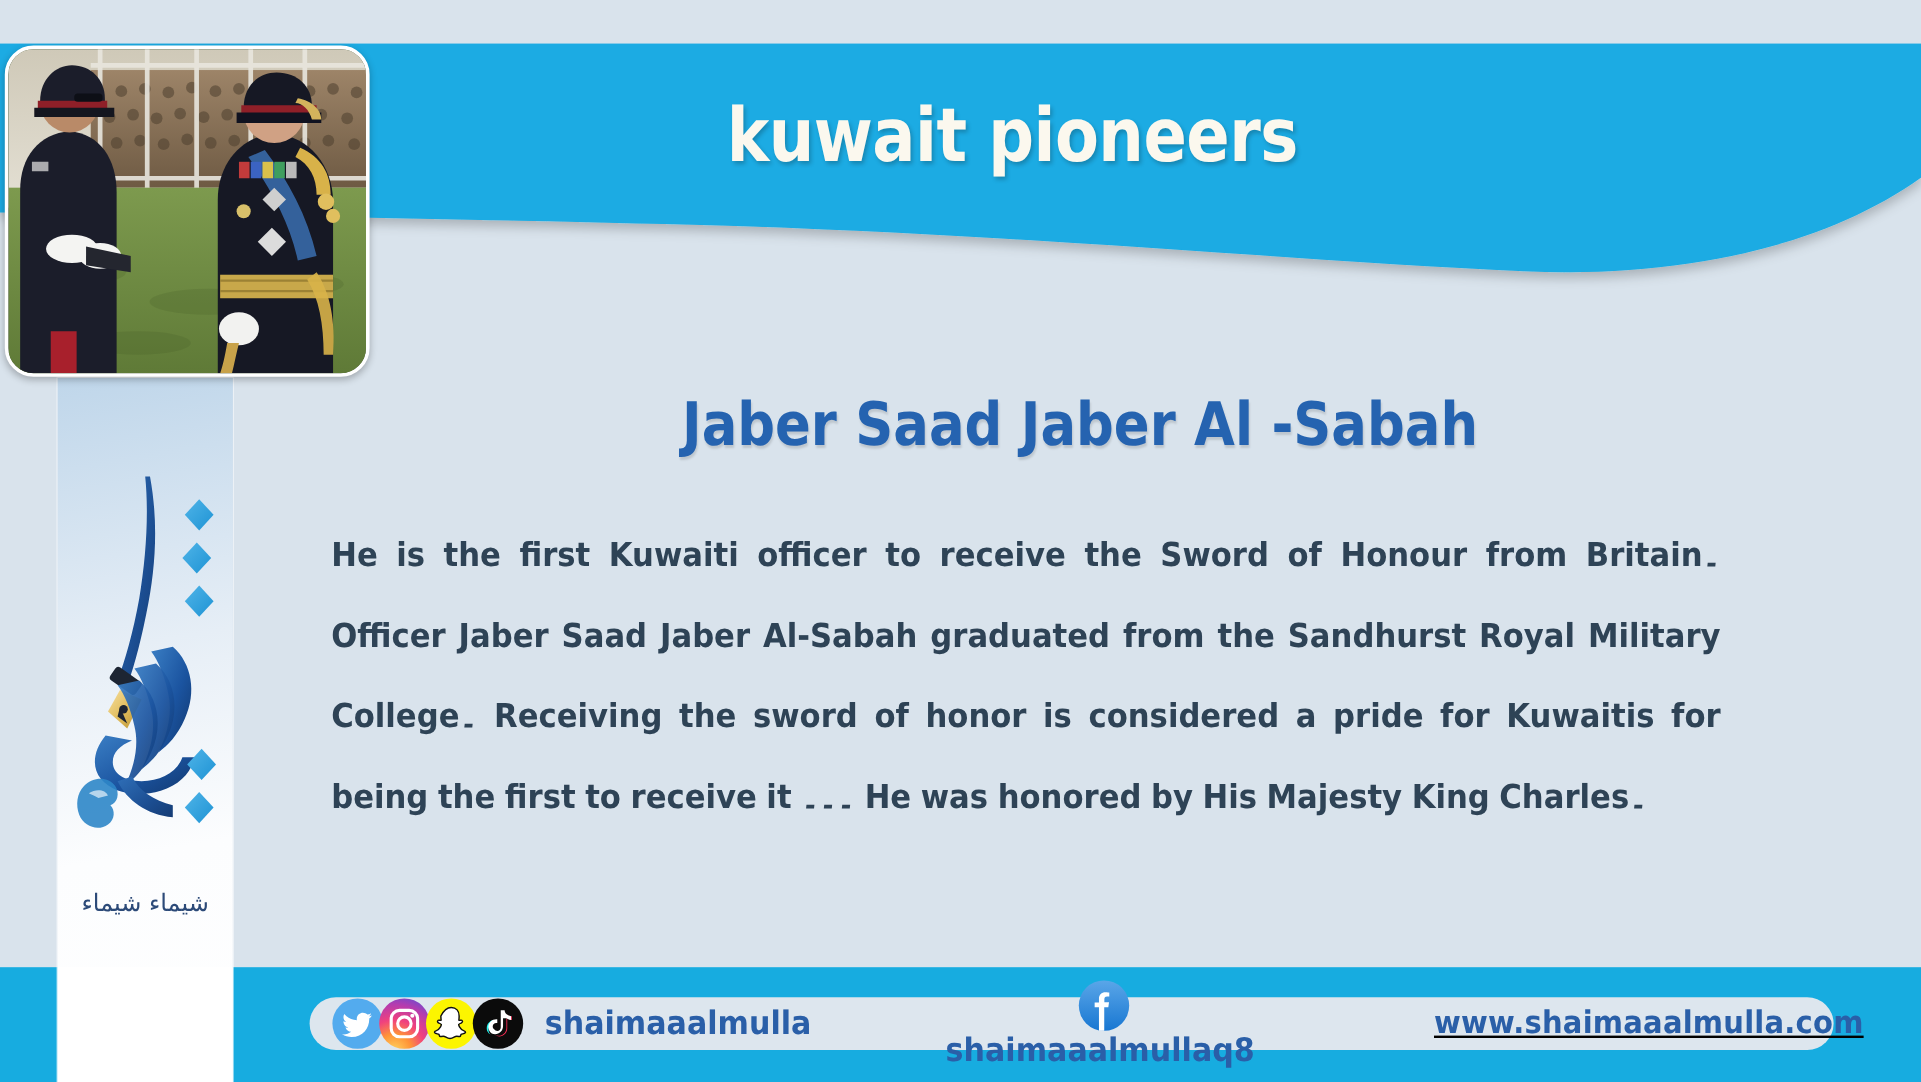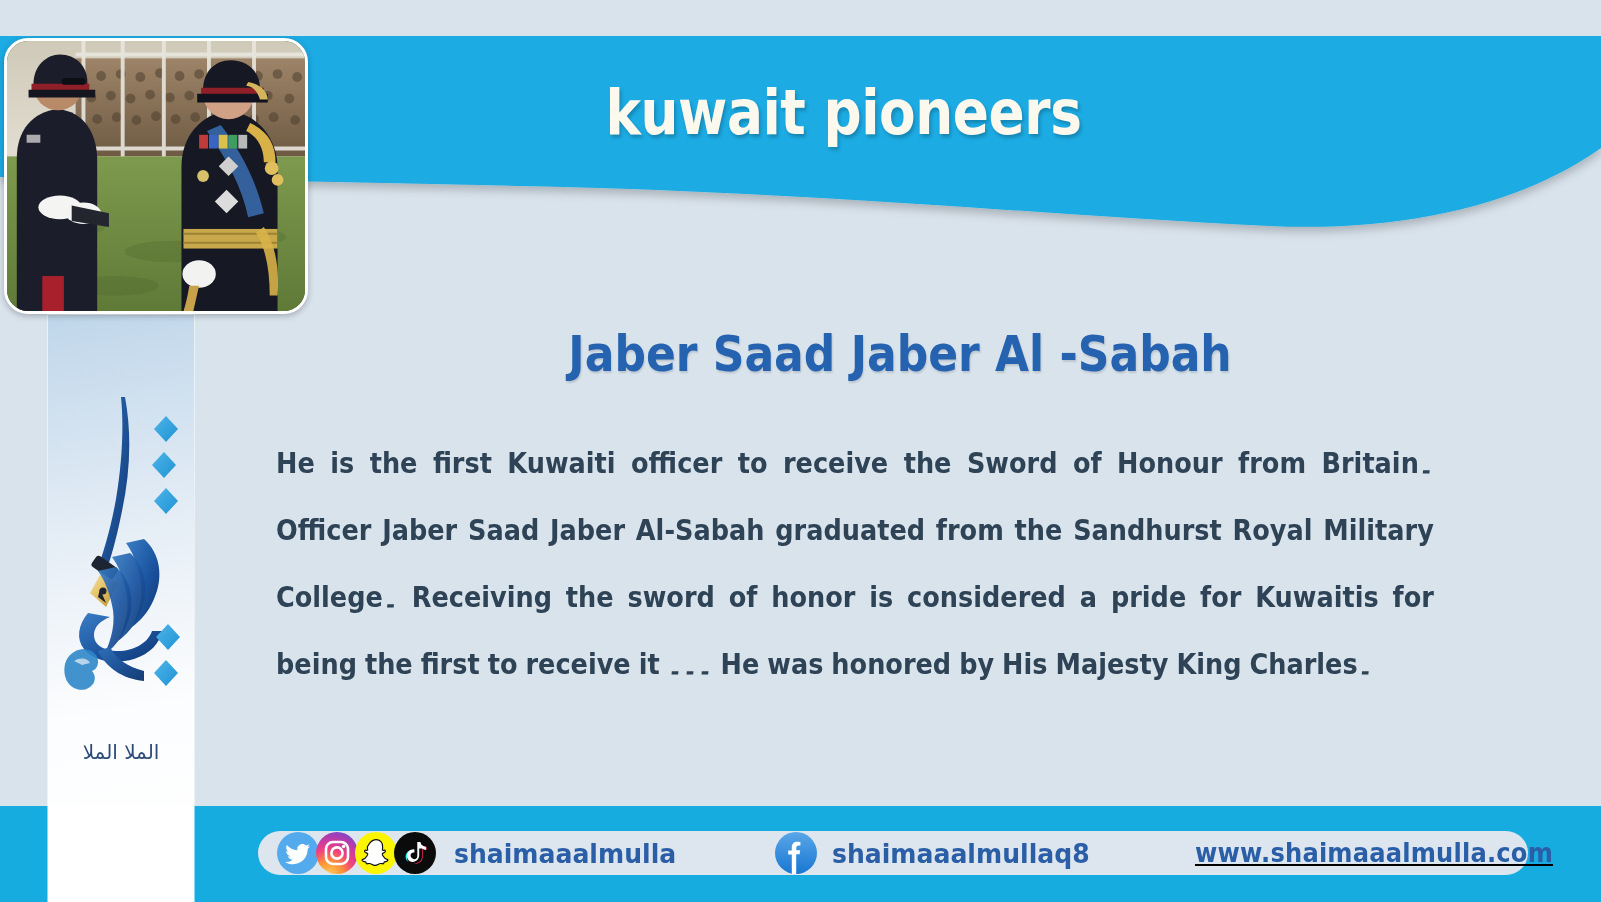--- a/index.html
+++ b/index.html
@@ -101,21 +101,21 @@
     position:absolute; left:0px; top:770px; width:1601px; height:132px;
     background:#17ACE0; z-index:3;
   }
   #footer-pill {
     position:absolute; left:258px; top:795px; width:1270px; height:44px;
     background:#DDE6EE; border-radius:28px; z-index:5;
     display:flex; align-items:center;
   }
   .f-group { display:flex; align-items:center; position:absolute; }
   #fg-social { left:18px; }
-  #fg-facebook { left:516px; }
+  #fg-facebook { left:516px;flex-direction:column; }
   #fg-web { left:937px;text-decoration:underline; }
   .f-icons { display:flex; align-items:center; }
   .f-icons svg, .fb-icon svg { display:block; }
   .f-icons > span { display:block; margin-right:-5px; }
   .f-label {
     font-family:"DejaVu Sans", sans-serif;
     font-weight:bold; font-size:27px; color:#2A5FA8;
     transform:scaleX(0.93); transform-origin:left center;
     white-space:nowrap;
   }
@@ -330,21 +330,21 @@
           <path d="M106,74 l12,-13 l12,13 l-12,13 Z"></path>
           <path d="M104,110 l12,-13 l12,13 l-12,13 Z"></path>
           <path d="M106,146 l12,-13 l12,13 l-12,13 Z"></path>
         </g>
         <g fill="url(#dotG)">
           <path d="M108,282 l12,-13 l12,13 l-12,13 Z"></path>
           <path d="M106,318 l12,-13 l12,13 l-12,13 Z"></path>
         </g>
       </svg>
     </div>
-    <div id="logo-caption">الملا الملا</div>
+    <div id="logo-caption">شيماء شيماء</div>
   </div>
 
   <div id="headline">Jaber Saad Jaber Al -Sabah</div>
   <div id="body-text">He is the first Kuwaiti officer to receive the Sword of Honour from Britain۔ Officer Jaber Saad Jaber Al-Sabah graduated from the Sandhurst Royal Military College۔ Receiving the sword of honor is considered a pride for Kuwaitis for being the first to receive it ۔۔۔ He was honored by His Majesty King Charles۔</div>
 
   <div id="footer-band"></div>
   <div id="logo-strip-bottom"></div>
 
   <div id="footer-pill">
 

